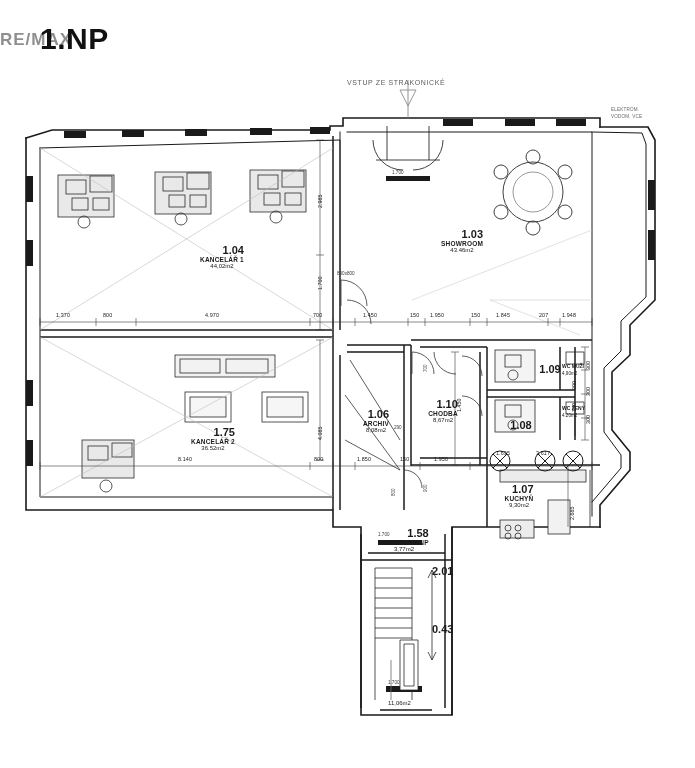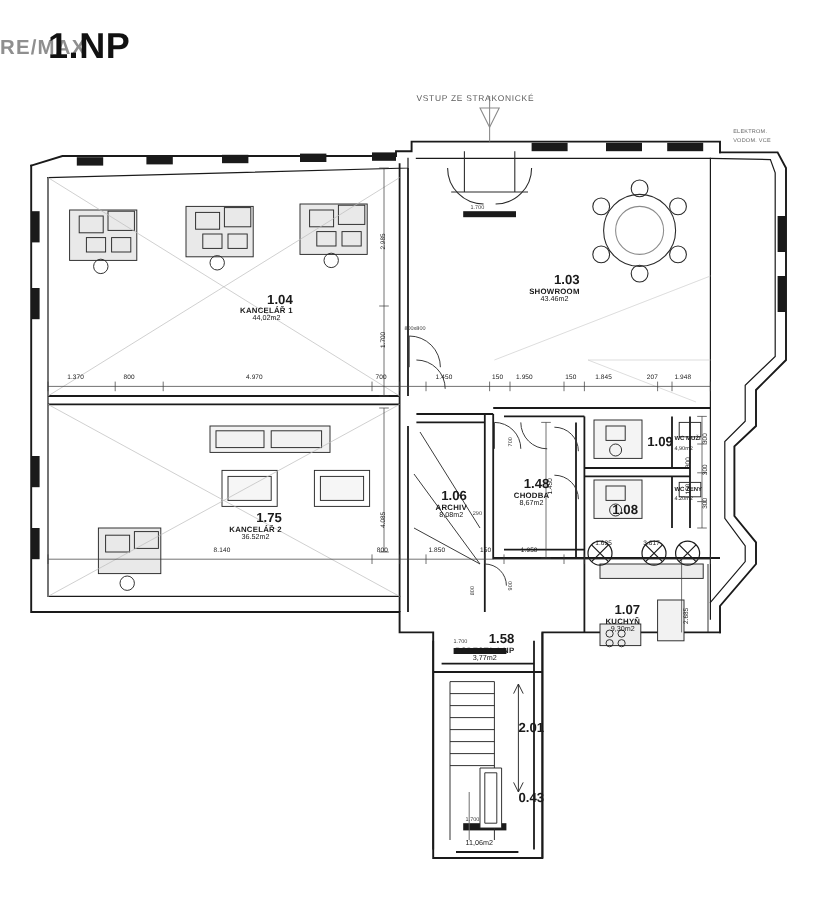--- a/index.html
+++ b/index.html
@@ -96,21 +96,20 @@
   }
   .door-label-v {
     font-size: 4.6px;
     color: #3a3a3a;
     transform-origin: 0 0;
     transform: rotate(-90deg);
   }
   .stair-num {
     font-size: 11px;
     font-weight: 700;
-    margin-top: 36px;
   }
 </style>
 </head>
 <body>
 
 <div id="stage">
 
   <svg width="695" height="768" viewBox="0 0 695 768" style="position:absolute;left:0;top:0;">
     <g fill="none" stroke="#1a1a1a" stroke-width="1.6" stroke-linecap="square">
 
@@ -381,38 +380,38 @@
     <div class="room-area">36.52m2</div>
   </div>
 
   <div class="room-block" style="left:376px;top:408px;">
     <div class="room-code">1.06</div>
     <div class="room-name">ARCHIV</div>
     <div class="room-area">8,08m2</div>
   </div>
 
   <div class="room-block" style="left:443px;top:398px;">
-    <div class="room-code">1.48</div>
+    <div class="room-code">1.10</div>
     <div class="room-name">CHODBA</div>
     <div class="room-area">8,67m2</div>
   </div>
 
   <div class="room-block" style="left:521px;top:363px;margin-left:29px;">
     <div class="room-code">1.09</div>
   </div>
   <div class="txt" style="left:562px;top:364px;font-size:5px;font-weight:700;">WC MUŽI</div>
   <div class="txt" style="left:562px;top:372px;font-size:4.6px;">4,90m2</div>
 
   <div class="room-block" style="left:521px;top:419px;">
     <div class="room-code">1.08</div>
   </div>
   <div class="txt" style="left:562px;top:406px;font-size:5px;font-weight:700;">WC ŽENY</div>
   <div class="txt" style="left:562px;top:414px;font-size:4.6px;">4.20m2</div>
 
-  <div class="room-block" style="left:519px;top:483px;margin-top:20px;">
+  <div class="room-block" style="left:519px;top:483px;">
     <div class="room-code">1.07</div>
     <div class="room-name">KUCHYŇ</div>
     <div class="room-area">9,30m2</div>
   </div>
 
   <div class="room-block" style="left:404px;top:527px;">
     <div class="room-code">1.58</div>
     <div class="room-name">PODESTA 1.NP</div>
     <div class="room-area">3,77m2</div>
   </div>

